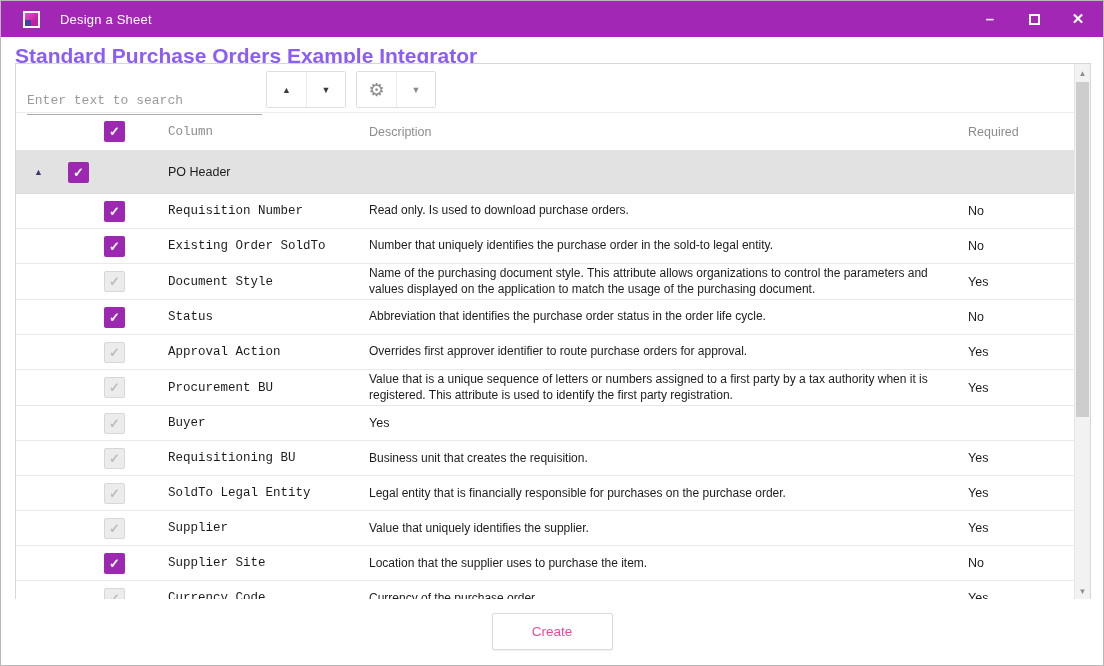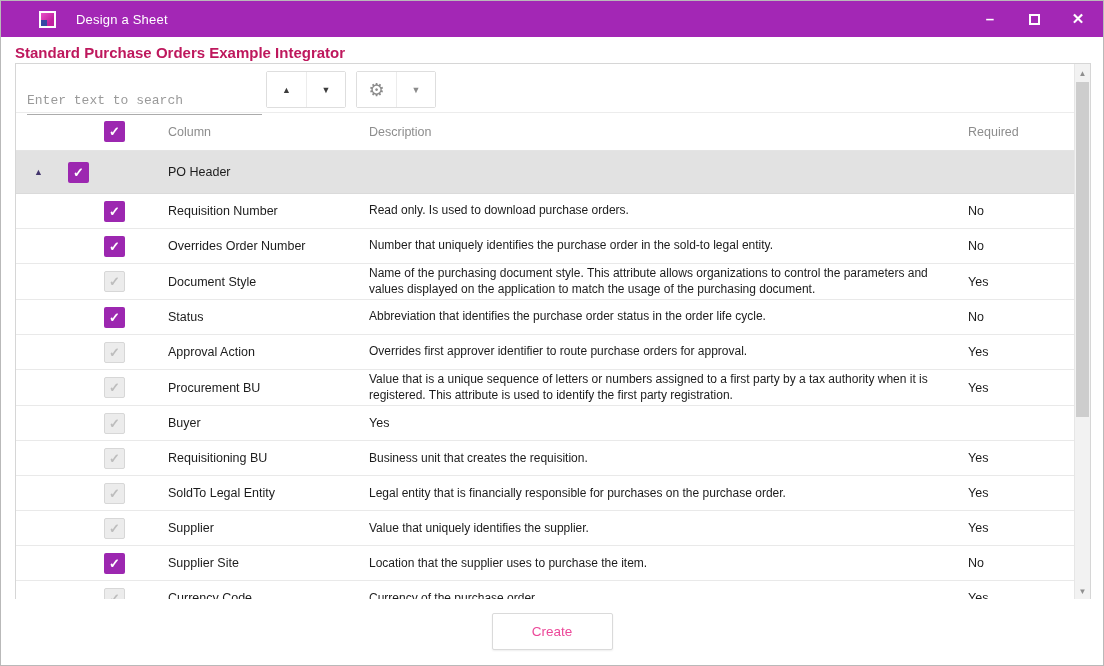--- a/index.html
+++ b/index.html
@@ -1,32 +1,32 @@
 <!DOCTYPE html>
 <html><head>
 <meta charset="utf-8">
 <style>
   * { margin:0; padding:0; box-sizing:border-box; }
   html,body { width:1104px; height:666px; }
   body { font-family:"Liberation Sans", sans-serif; background:#fff; position:relative; overflow:hidden; }
   .window { width:1104px; height:666px; border:1px solid #b9b9b9; position:relative; background:#fff; }
 
   
-  .titlebar { height:36px; background:#a327b5; display:flex; align-items:center; padding:0 10px 0 38px; }
+  .titlebar { height:36px; background:#a327b5; display:flex; align-items:center; padding:0 10px 0 22px; }
   .app-icon { width:17px; height:17px; border:2px solid #fdfdfd; background:linear-gradient(135deg,#e84fc6 0%,#c120a0 70%); position:relative; flex:none; }
   .app-icon::after { content:""; position:absolute; left:0; bottom:0; width:6px; height:6px; background:#3647a5; }
   .win-title { color:#ffffff; font-size:13px; margin-left:20px; letter-spacing:.2px; }
   .win-controls { margin-left:auto; display:flex; align-items:center; gap:14px; }
   .win-btn { width:30px; height:26px; display:flex; align-items:center; justify-content:center; color:#fff; cursor:default; }
   .min-glyph { font-size:15px; font-weight:bold; line-height:10px; }
   .max-glyph { width:11px; height:11px; border:2px solid #fff; display:inline-block; }
   .close-glyph { font-size:15px; font-weight:bold; }
 
   
-  .doc-title { position:absolute; left:14px; top:43px; font-size:15px; font-weight:bold; color:#be185d; }
+  .doc-title { position:absolute; left:14px; top:43px; font-size:21px; font-weight:bold; color:#8b5cf6; }
 
   
   .panel { position:absolute; left:14px; top:62px; width:1076px; height:538px; border:1px solid #d6d6d6; background:#fff; overflow:hidden; }
   .panel-inner { position:absolute; left:0; top:0; right:16px; bottom:0; overflow:hidden; }
 
   
   .toolbar { position:relative; height:48px; }
   .search-input { position:absolute; left:11px; top:9px; width:235px; height:29px; border:none; outline:none; border-bottom:1px solid #ababab; font-size:13px; color:#000000; font-family:Liberation Mono, monospace; background:transparent;margin-top:13px; }
   .search-input::placeholder { color:#9a9a9a; }
   .btn-group { position:absolute; top:7px; display:flex; border:1px solid #dedede; background:#fff; border-radius:2px; }
@@ -34,21 +34,21 @@
   .bg-gear { left:340px; }
   .tool-btn { width:39px; height:35px; background:#fff; border:none; display:flex; align-items:center; justify-content:center; cursor:default; font-family:"Liberation Sans", sans-serif; }
   .tool-btn + .tool-btn { border-left:1px solid #ececec; }
   .arrow-dark { font-size:9px; color:#3c3c3c; }
   .arrow-gray { font-size:9px; color:#8b8b8b; }
   .gear-glyph { font-size:18px; color:#8b8b8b; line-height:18px; }
 
   
   .thead { display:flex; align-items:center; height:39px; border-top:1px solid #ececec; border-bottom:1px solid #e4e4e4; color:#8d8d8d; font-size:12.5px; }
   .cell-check { width:152px; flex:none; display:flex; }
-  .cell-label { width:201px; flex:none; padding-right:4px; }
+  .cell-label { width:201px; flex:none; padding-right:4px;font-family:Liberation Mono, monospace; }
   .cell-desc  { flex:1; padding-right:24px; }
   .cell-req   { width:106px; flex:none; }
 
   .group-row { display:flex; align-items:center; height:43px; background:#e2e2e2; border-bottom:1px solid #dadada; font-size:12.5px; color:#1c1c1c; }
   .tri { margin-left:18px; width:12px; font-size:9px; color:#43356d; flex:none; }
   .group-cb-wrap { margin-left:22px; width:22px; flex:none; }
   .group-label { margin-left:78px; }
 
   .trow { display:flex; align-items:center; min-height:35px; border-bottom:1px solid #e9e9e9; font-size:12.5px; color:#1c1c1c; background:#fff; }
   .cb-wrap { margin-left:88px; }
@@ -155,21 +155,21 @@
   </div>
 
   <div class="trow">
     <div class="cell-check">
       <span class="cb-wrap">
                 <span class="cb on">
                   <span class="check-glyph">✓</span>
                 </span>
               </span>
     </div>
-    <div class="cell-label">Overrides Order Number</div>
+    <div class="cell-label">Existing Order SoldTo</div>
     <div class="cell-desc">Number that uniquely identifies the purchase order in the sold-to legal entity.</div>
     <div class="cell-req">No</div>
   </div>
 
   <div class="trow">
     <div class="cell-check">
       <span class="cb-wrap">
                 <span class="cb off">
                   <span class="check-glyph">✓</span>
                 </span>

